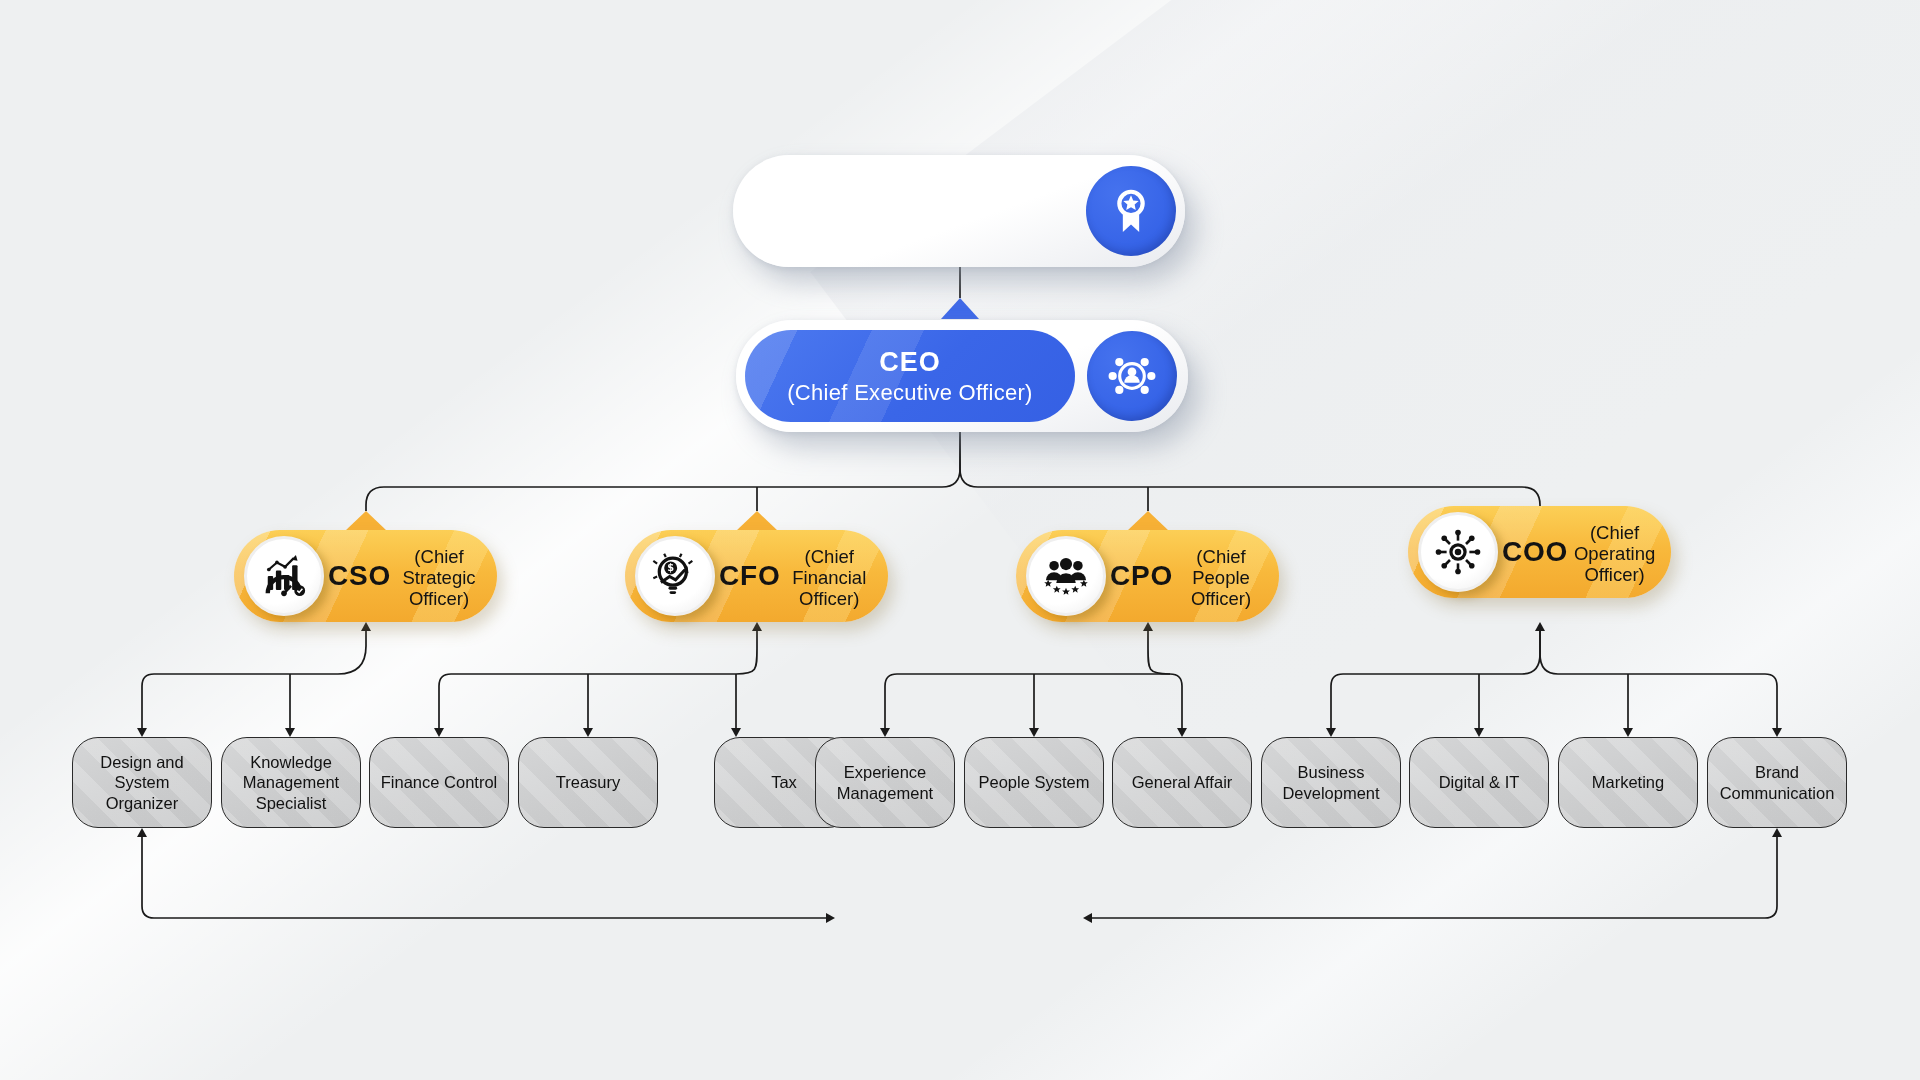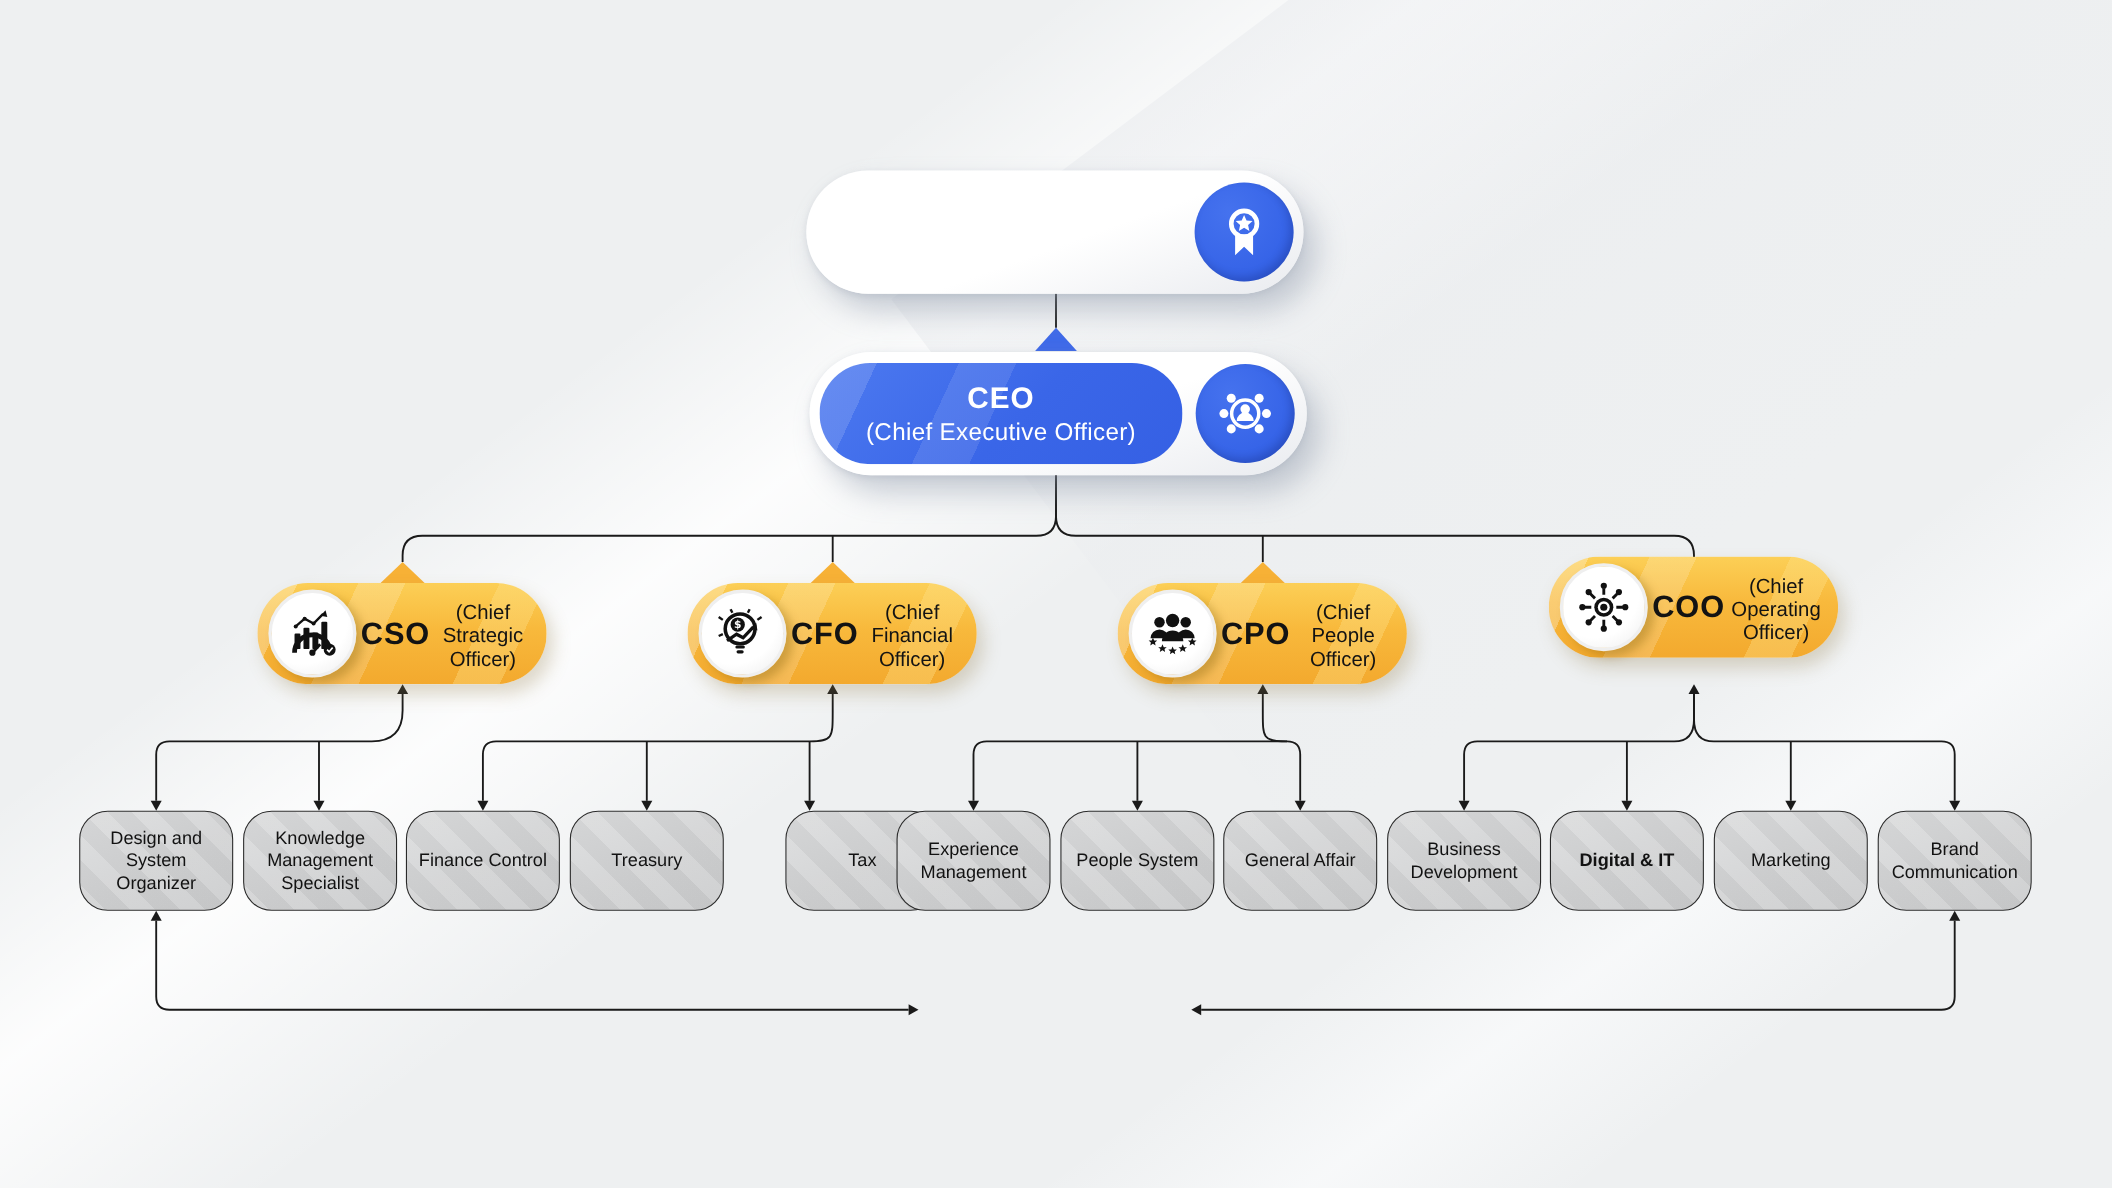--- a/index.html
+++ b/index.html
@@ -314,18 +314,18 @@
 
   <div class="node dept" style="left:72px;">Design and System Organizer</div>
   <div class="node dept" style="left:221px;">Knowledge Management Specialist</div>
   <div class="node dept" style="left:369px;">Finance Control</div>
   <div class="node dept" style="left:518px;">Treasury</div>
   <div class="node dept" style="left:666px;margin-left:48px;">Tax</div>
   <div class="node dept" style="left:815px;">Experience Management</div>
   <div class="node dept" style="left:964px;">People System</div>
   <div class="node dept" style="left:1112px;">General Affair</div>
   <div class="node dept" style="left:1261px;">Business Development</div>
-  <div class="node dept" style="left:1409px;font-weight:bold;">Digital &amp; IT</div>
+  <div class="node dept" style="left:1409px;">Digital &amp; IT</div>
   <div class="node dept" style="left:1558px;">Marketing</div>
   <div class="node dept" style="left:1707px;">Brand Communication</div>
 
 
 </div>
 
 </body></html>

